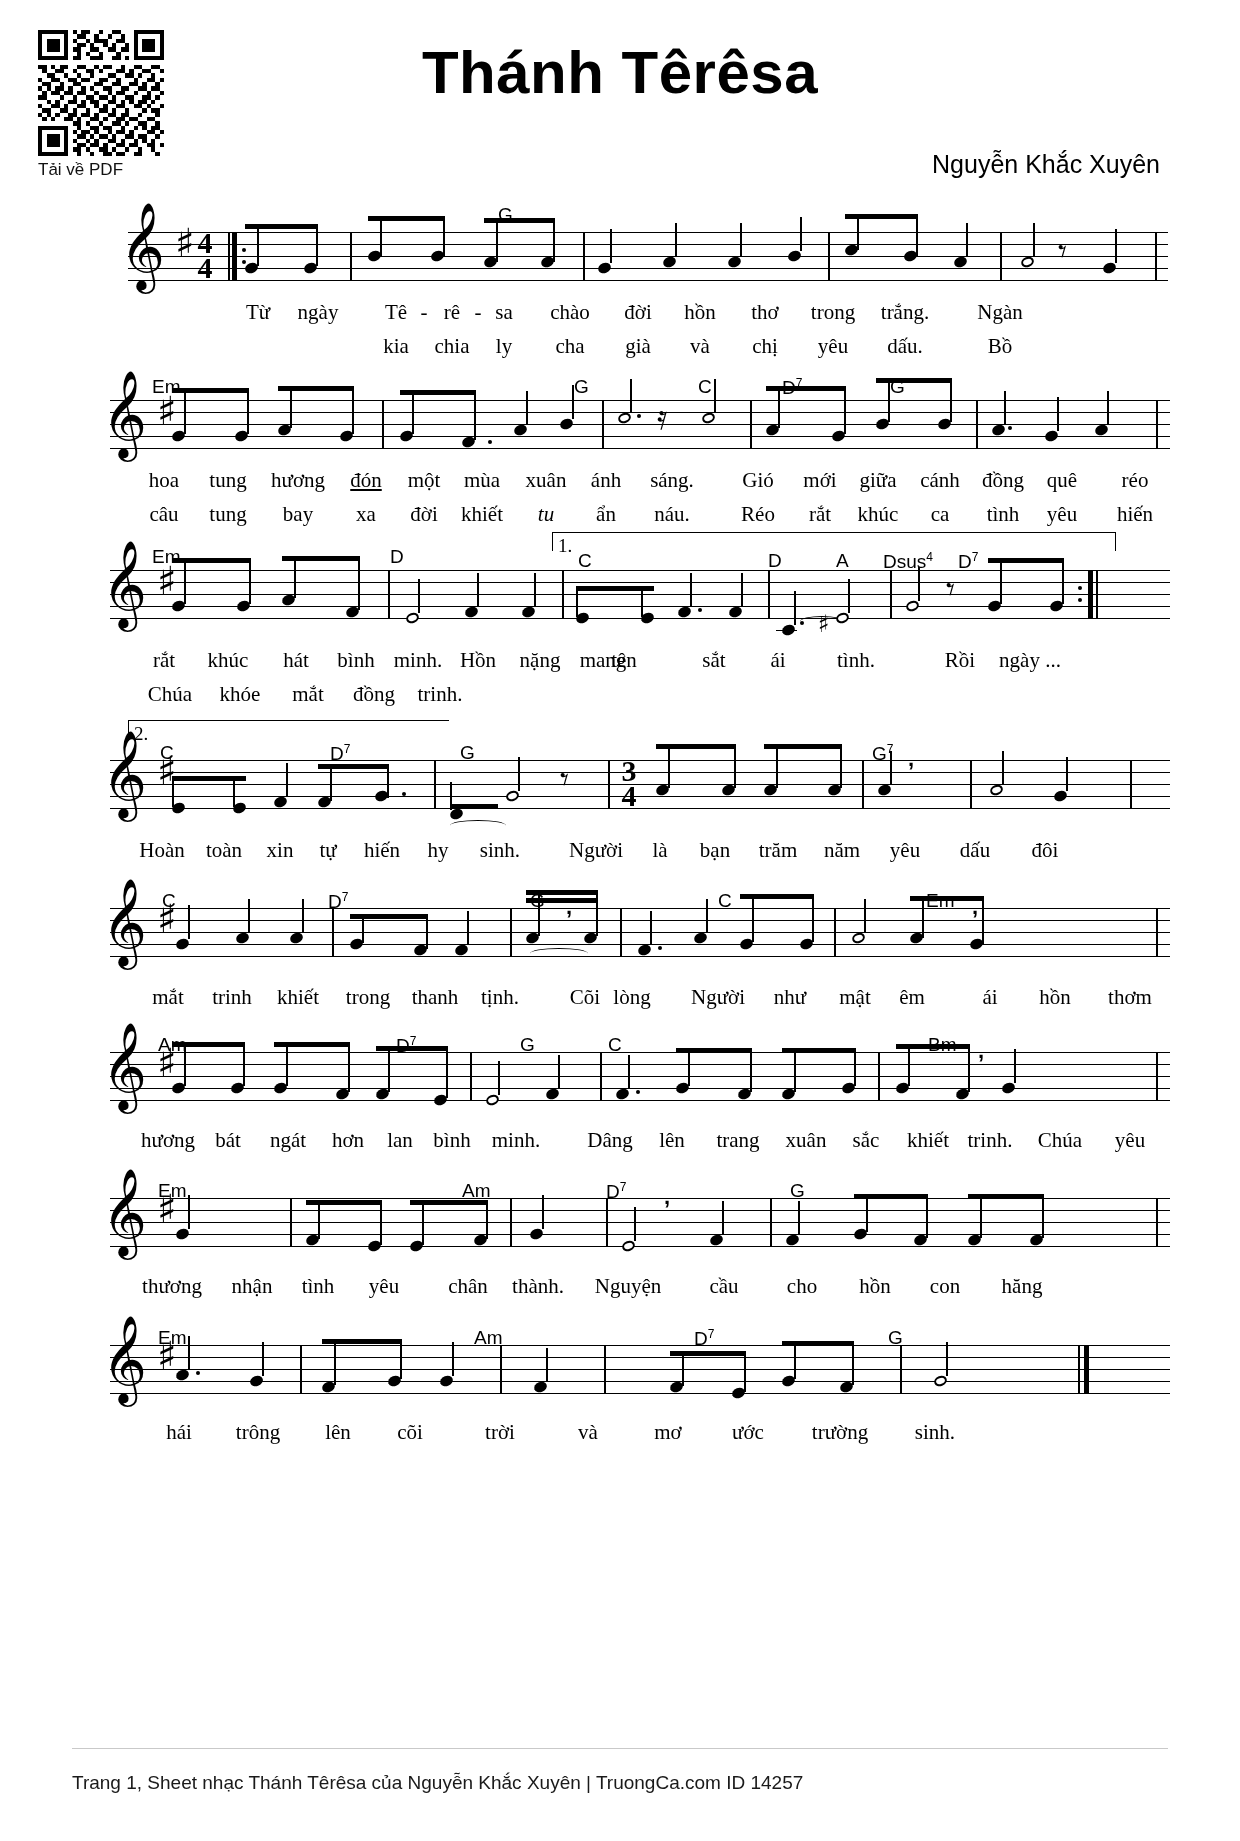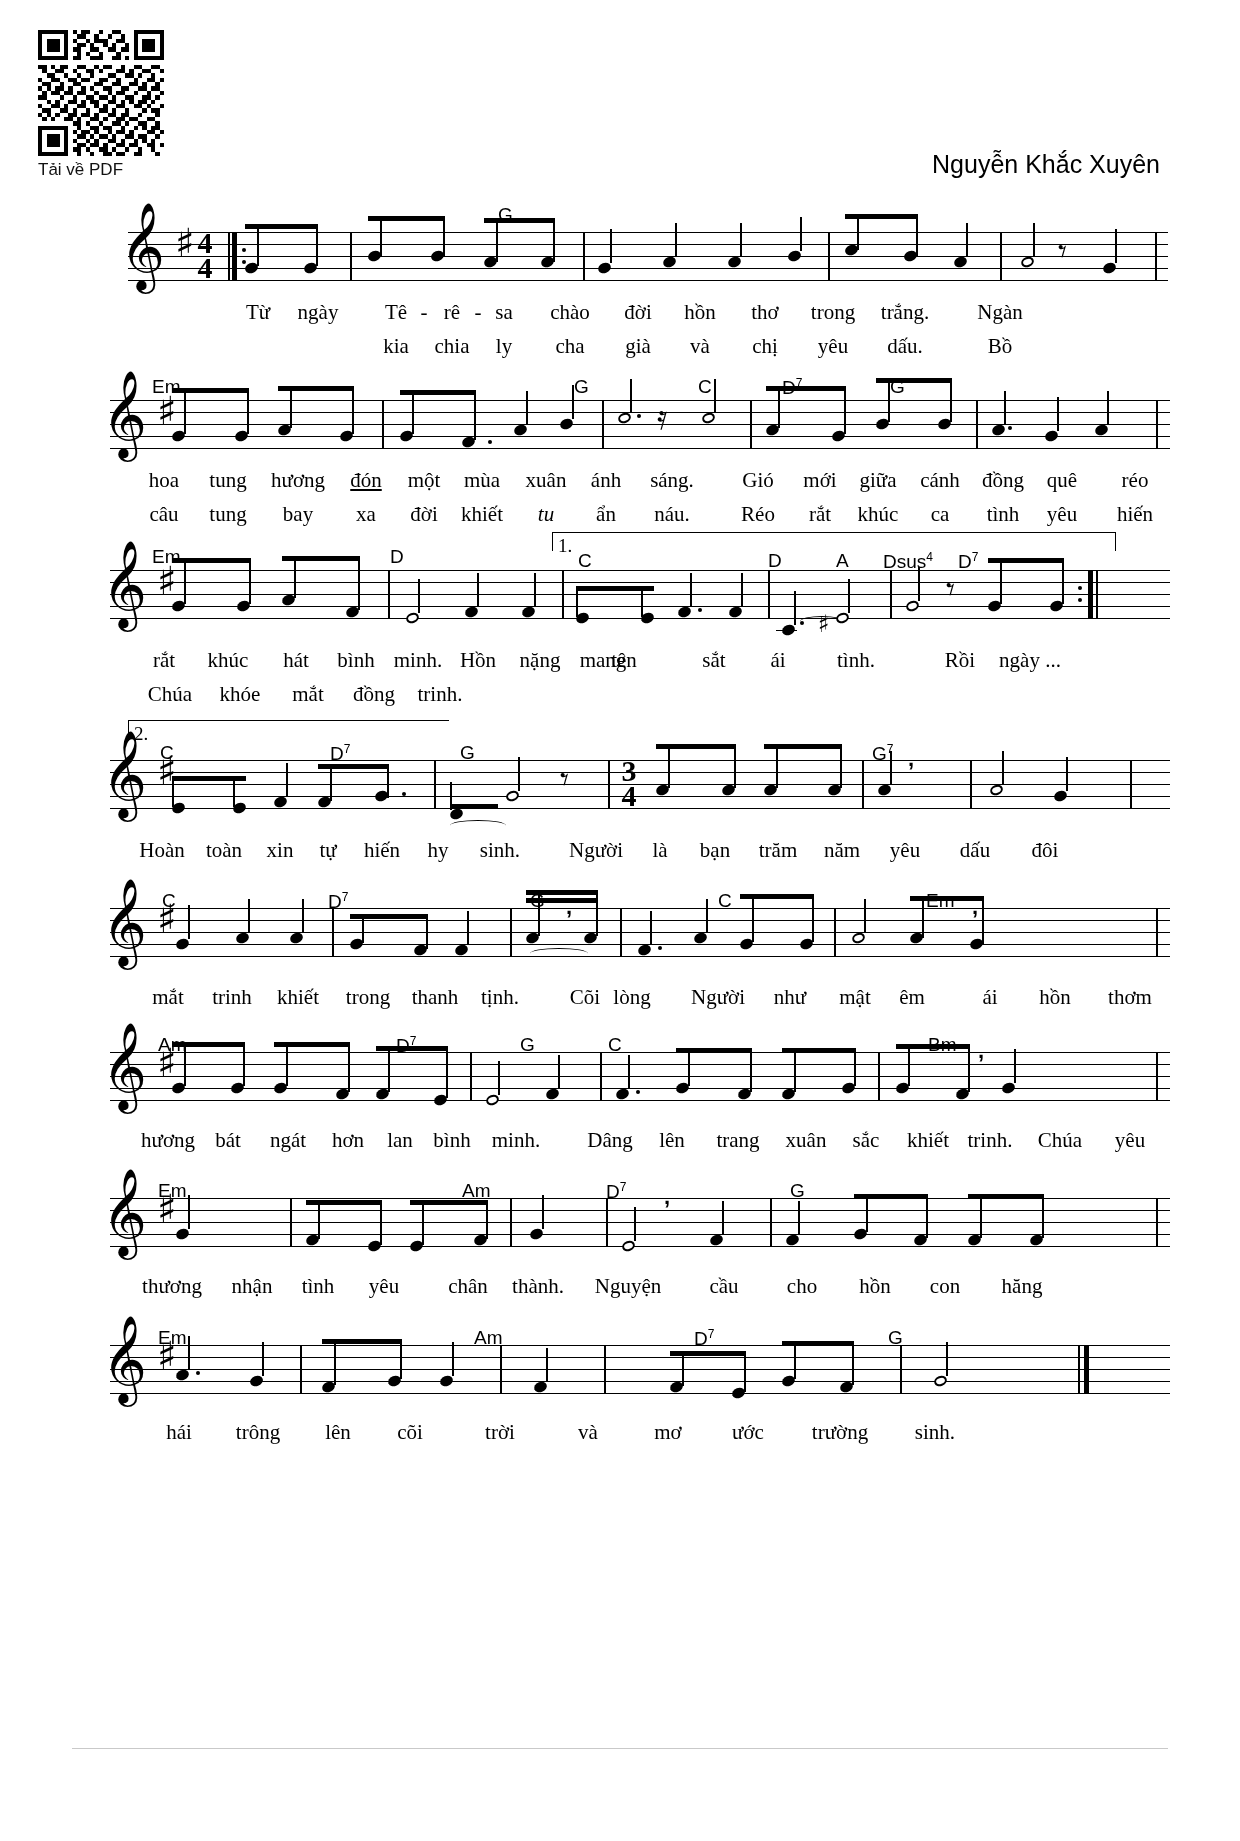--- a/index.html
+++ b/index.html
@@ -466,20 +466,21 @@
           <rect x="12" y="28" width="1" height="1"></rect>
           <rect x="15" y="28" width="2" height="1"></rect>
           <rect x="18" y="28" width="2" height="1"></rect>
           <rect x="22" y="28" width="2" height="1"></rect>
           <rect x="27" y="28" width="1" height="1"></rect>
       </g>
     </svg>
     <div class="qr-label">Tải về PDF</div>
   </div>
 
+  <div class="title">Thánh Têrêsa</div>
   <div class="composer">Nguyễn Khắc Xuyên</div>
 
   <div class="system" style="top:232px;">
     <div class="staff">
       <div class="line"></div>
         <div class="line"></div>
         <div class="line"></div>
         <div class="line"></div>
         <div class="line"></div>
       <div class="clef">𝄞</div>
@@ -1206,14 +1207,15 @@
     <div class="lyric" style="left:410px;">cõi</div>
     <div class="lyric" style="left:500px;">trời</div>
     <div class="lyric" style="left:588px;">và</div>
     <div class="lyric" style="left:668px;">mơ</div>
     <div class="lyric" style="left:748px;">ước</div>
     <div class="lyric" style="left:840px;">trường</div>
     <div class="lyric" style="left:935px;">sinh.</div>
   </div>
 
   <div class="footer-rule"></div>
+  <div class="footer">Trang 1, Sheet nhạc Thánh Têrêsa của Nguyễn Khắc Xuyên  | TruongCa.com ID 14257</div>
 
 </div>
 
 </body></html>

